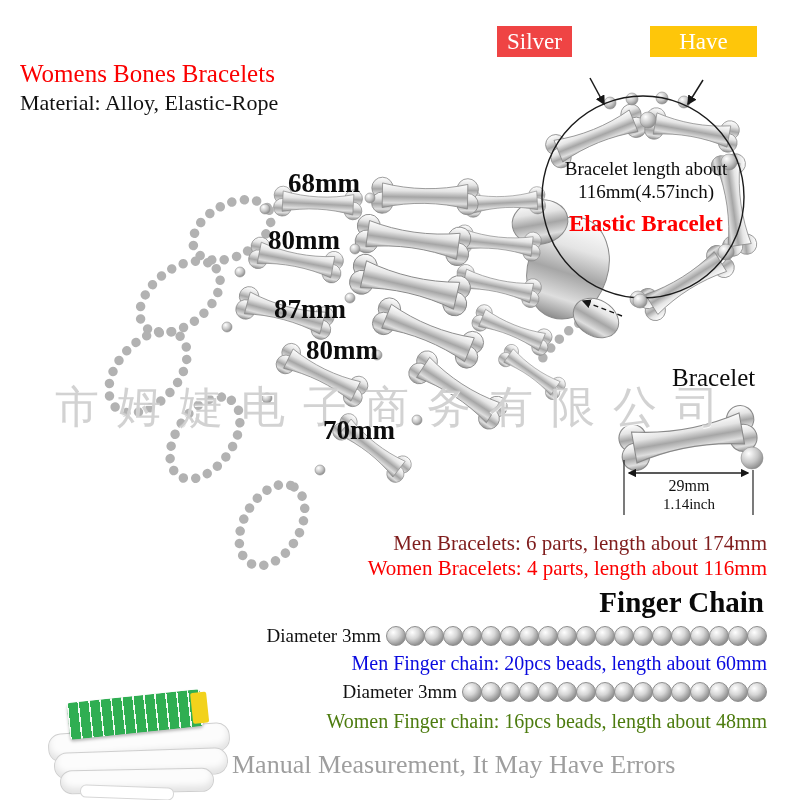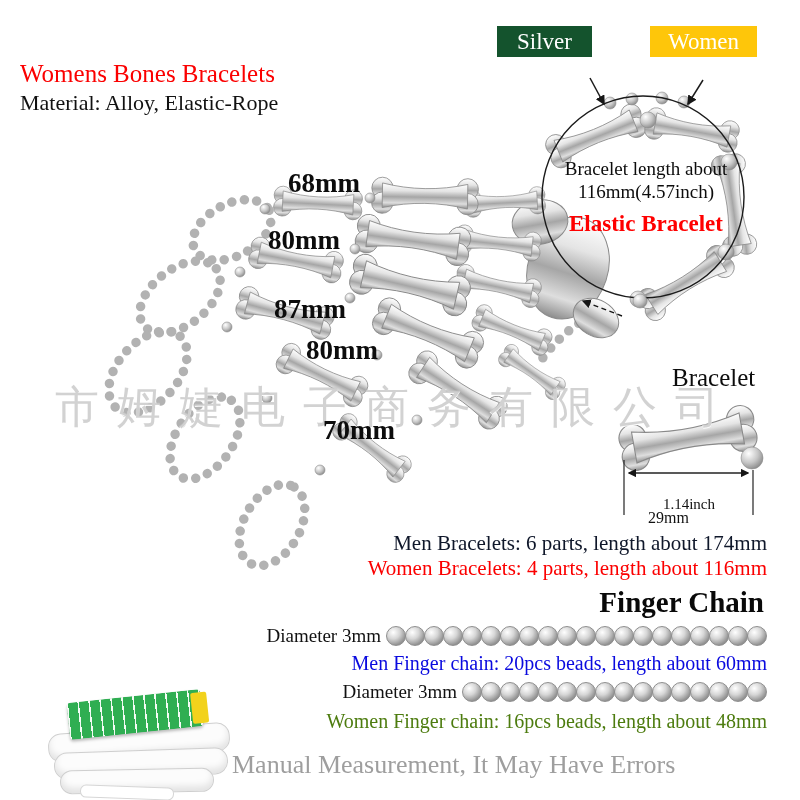--- a/index.html
+++ b/index.html
@@ -6,52 +6,52 @@
   .canvas {
     position:relative; width:800px; height:800px; background:#ffffff;
     overflow:hidden; font-family:"Liberation Serif", serif; color:#111;
   }
   .abs { position:absolute; }
   .photo-layer { position:absolute; left:0; top:0; z-index:1; }
 
   
   .weight { left:16px; top:8px; font-size:29px; color:#000; z-index:4; }
   .badge { z-index:4; color:#ffffff; text-align:center; font-size:23px; line-height:31px; height:31px; }
-  .badge.silver { left:497px; top:26px; width:95px; background:#14532d; }
+  .badge.silver { left:497px; top:26px; width:75px; background:#ef4444; }
   .badge.gold   { left:650px; top:26px; width:107px; background:#fec60a; }
   .title    { left:20px; top:60px; font-size:25px; color:#fb0000; z-index:4; }
   .material { left:20px; top:90px; font-size:22px; color:#111; z-index:4; }
 
   
   .finger-label { font-size:27px; font-weight:700; color:#0c0c0c; z-index:4; }
   .fl-0 { left:288px; top:168px; }
   .fl-1 { left:268px; top:225px; }
   .fl-2 { left:274px; top:294px; }
   .fl-3 { left:306px; top:335px; }
   .fl-4 { left:323px; top:415px; }
 
   .circle-note { left:547px; top:157px; width:198px; text-align:center; z-index:4; }
   .circle-note .l1, .circle-note .l2 { font-size:19px; color:#0c0c0c; line-height:23px; }
   .circle-note .l3 { font-size:23px; font-weight:700; color:#ff0000; margin-top:8px; }
 
   .palm-size { left:541px; top:309px; font-size:22px; font-weight:700; color:#0c0c0c; z-index:4; }
 
   .bracelet-label { left:672px; top:364px; font-size:25px; color:#0c0c0c; z-index:4; }
-  .bone-mm   { left:648px; top:477px; width:82px; font-size:16px; color:#111; z-index:4;margin-top:32px; }
+  .bone-mm   { left:648px; top:477px; width:82px; text-align:center; font-size:16px; color:#111; z-index:4; }
   .bone-inch { left:648px; top:496px; width:82px; text-align:center; font-size:15px; color:#111; z-index:4; }
 
   
   .watermark {
     left:55px; top:378px; z-index:2; white-space:nowrap;
     font-family:"Liberation Sans", sans-serif; font-size:44px; letter-spacing:18px;
     color:rgba(195,195,195,0.75); text-shadow:0 1px 0 rgba(255,255,255,0.9);
   }
 
   
-  .spec-men     { right:33px; top:531px; font-size:21px; color:#0f172a; z-index:4; }
+  .spec-men     { right:33px; top:531px; font-size:21px; color:#7f1d1d; z-index:4; }
   .spec-women   { right:33px; top:556px; font-size:21px; color:#fb0000; z-index:4; }
   .finger-chain-title { right:36px; top:586px; font-size:29px; font-weight:700; color:#090909; z-index:4; }
   .diam-row { display:flex; align-items:center; z-index:4; }
   .diam-row-1 { right:33px; top:625px; }
   .diam-row-2 { right:33px; top:681px; }
   .diam-label { font-size:19px; color:#111; margin-right:6px; white-space:nowrap; }
   .bead-strip { display:flex; align-items:center; }
   .bead {
     width:20px; height:20px; border-radius:50%; flex:0 0 auto; margin-left:-1px;
     background:radial-gradient(circle at 35% 30%, #ffffff 0%, #d6d6d6 38%, #969696 72%, #6d6d6d 100%);
@@ -191,21 +191,21 @@
       <circle class="bead-j" cx="752" cy="458" r="11"></circle>
       <line x1="624" y1="460" x2="624" y2="515" stroke="#222" stroke-width="1.2"></line>
       <line x1="753" y1="470" x2="753" y2="515" stroke="#222" stroke-width="1.2"></line>
       <line x1="629" y1="473" x2="748" y2="473" stroke="#222" stroke-width="1.3" marker-start="url(#arr)" marker-end="url(#arr)"></line>
     </g>
   </svg>
 
   <div class="abs watermark">市姆婕电子商务有限公司</div>
 
   <div class="abs badge silver">Silver</div>
-  <div class="abs badge gold">Women</div>
+  <div class="abs badge gold">Have</div>
   <div class="abs material">Material: Alloy, Elastic-Rope</div>
   <div class="abs title">Womens Bones Bracelets</div>
 
   <div class="abs finger-label fl-0">68mm</div>
   <div class="abs finger-label fl-1">80mm</div>
   <div class="abs finger-label fl-2">87mm</div>
   <div class="abs finger-label fl-3">80mm</div>
   <div class="abs finger-label fl-4">70mm</div>
 
   <div class="abs circle-note">

